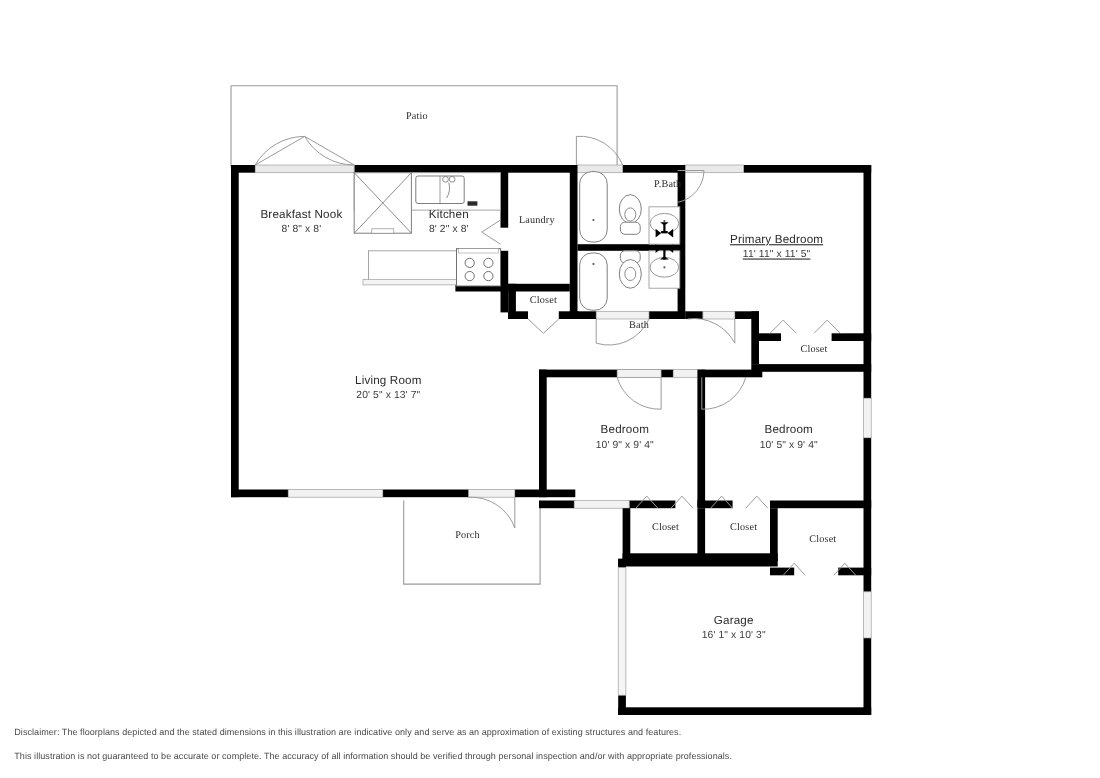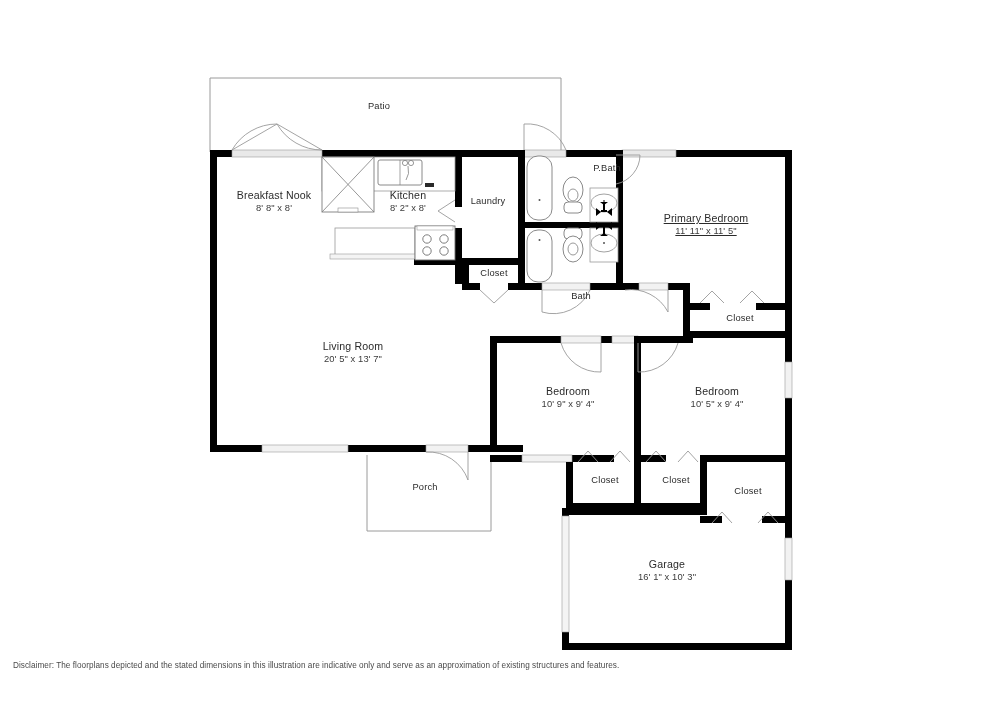--- a/index.html
+++ b/index.html
@@ -76,21 +76,21 @@
     font-size: 10.6px;
     letter-spacing: 0.15px;
     line-height: 1.35;
   }
   .rlabel .dim {
     font-size: 9.4px;
     letter-spacing: 0.1px;
     color: #3b3b3b;
     line-height: 1.35;
   }
-  .rlabel.small .nm { font-size: 9.3px; }
+  .rlabel.small .nm { font-size: 9.3px; font-family: Liberation Serif, serif; }
 </style>
 </head>
 <body>
 
 <div id="page">
 
 
   <svg id="plan" viewBox="0 0 1000 707" width="1000" height="707" xmlns="http://www.w3.org/2000/svg">
 
     <g>
@@ -367,15 +367,16 @@
         <div class="nm">Closet</div>
       </div>
       <div class="rlabel" style="left: 667px; top: 557px; text-align: center;">
         <div class="nm">Garage</div>
         <div class="dim">16' 1" x 10' 3"</div>
       </div>
     </div>
 
   <div class="footer">
     <p>Disclaimer: The floorplans depicted and the stated dimensions in this illustration are indicative only and serve as an approximation of existing structures and features.</p>
+    <p>This illustration is not guaranteed to be accurate or complete. The accuracy of all information should be verified through personal inspection and/or with appropriate professionals.</p>
   </div>
 
 </div>
 
 </body></html>

